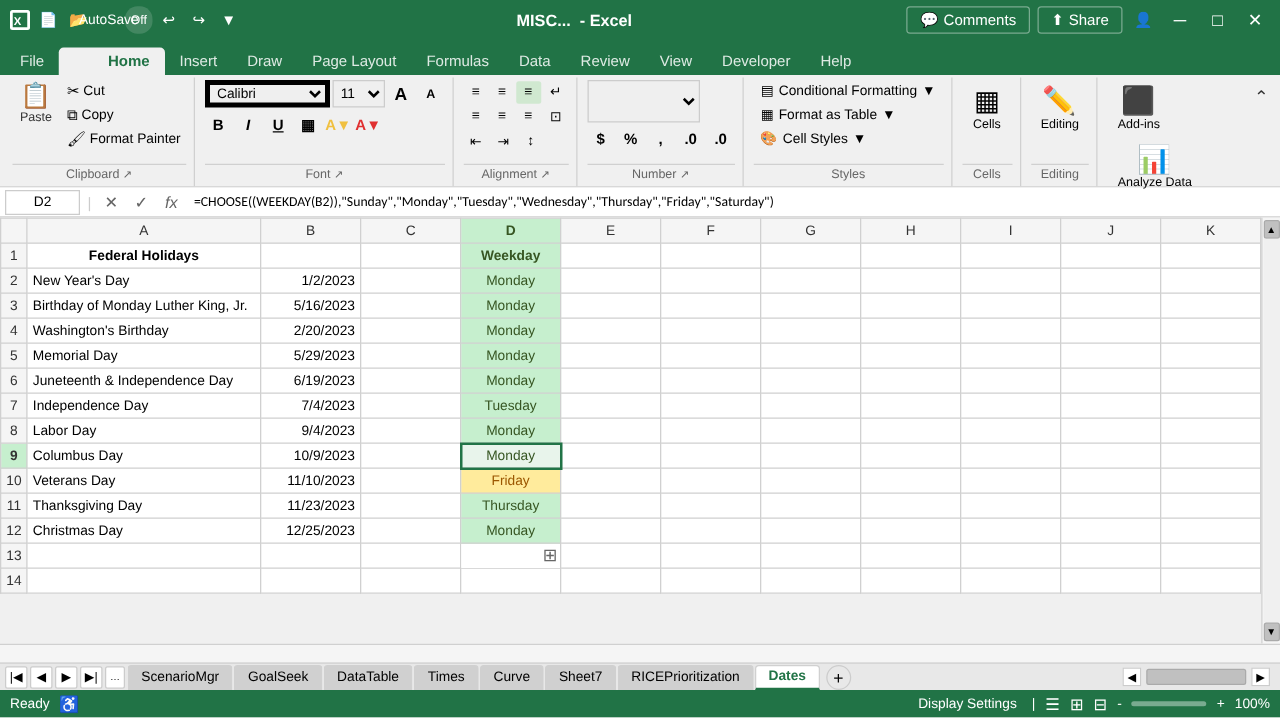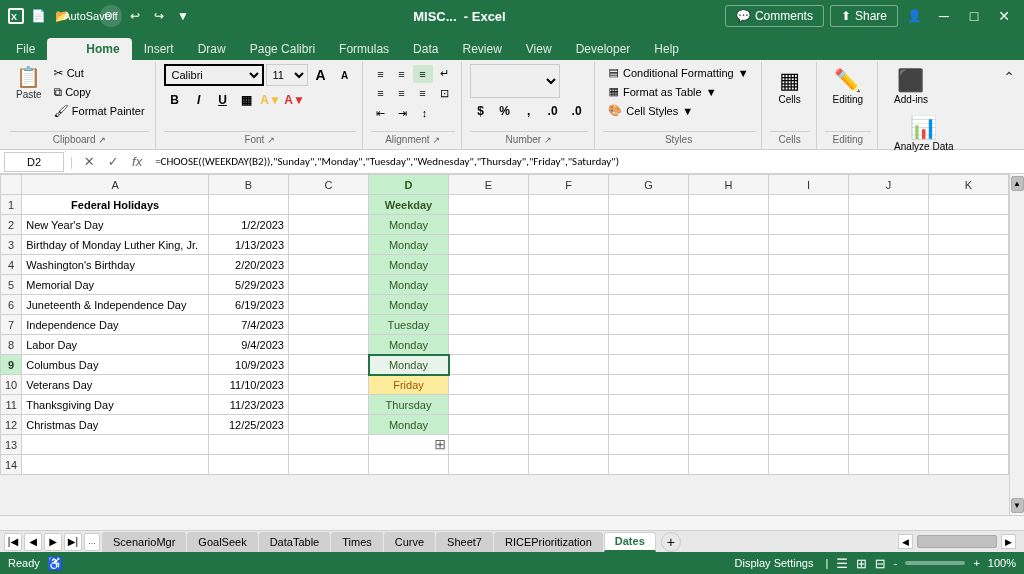--- a/index.html
+++ b/index.html
@@ -25,21 +25,21 @@
     .ribbon-group { display: flex; flex-direction: column; align-items: center; border-right: 1px solid #d0d0d0; padding: 2px 6px; min-width: 50px; }
     .ribbon-group-content { display: flex; align-items: flex-start; flex: 1; gap: 2px; }
     .ribbon-group-label { font-size: 10px; color: #666; padding: 2px 0; border-top: 1px solid #d0d0d0; width: 100%; text-align: center; margin-top: 0; }
     .ribbon-btn { display: flex; flex-direction: column; align-items: center; justify-content: center; padding: 3px 6px; cursor: pointer; border-radius: 3px; min-width: 32px; }
     .ribbon-btn .btn-icon { font-size: 20px; line-height: 1; }
     .ribbon-btn .btn-label { font-size: 10px; text-align: center; color: #333; margin-top: 2px; }
     .ribbon-btn-small { display: flex; flex-direction: row; align-items: center; padding: 2px 4px; cursor: pointer; border-radius: 3px; gap: 3px; }
     .ribbon-btn-small .btn-label { font-size: 11px; }
     .small-btn-col { display: flex; flex-direction: column; gap: 1px; }
     .font-row { display: flex; align-items: center; gap: 2px; }
-    .font-select { height: 22px; font-size: 11px; border: 2px solid #000000; padding: 0 2px; width: 100px; }
+    .font-select { height: 22px; font-size: 11px; border: 4px solid #000000; padding: 0 2px; width: 100px; }
     .size-select { height: 22px; font-size: 11px; border: 1px solid #ccc; padding: 0 2px; width: 42px; }
     .format-btn { width: 22px; height: 22px; border: 1px solid transparent; cursor: pointer; font-size: 12px; font-weight: bold; display: flex; align-items: center; justify-content: center; border-radius: 2px; }
 
     
     .number-select { height: 22px; font-size: 11px; border: 1px solid #ccc; padding: 16px 2px; width: 90px; }
     .styles-item { display: flex; align-items: center; gap: 4px; padding: 2px 6px; cursor: pointer; border-radius: 3px; font-size: 11px; }
 
     
     #formula-bar { background: white; border-bottom: 1px solid #d0d0d0; display: flex; align-items: center; height: 24px; padding: 0 4px; gap: 4px; }
     #cell-ref { width: 60px; height: 20px; border: 1px solid #ccc; font-size: 11px; padding: 0 4px; text-align: center; }
@@ -135,21 +135,21 @@
     <div class="win-btn">□</div>
     <div class="win-btn close">✕</div>
   </div>
 </div>
 
 <div id="tab-bar">
   <div class="ribbon-tab">File</div>
   <div class="ribbon-tab active">Home</div>
   <div class="ribbon-tab">Insert</div>
   <div class="ribbon-tab">Draw</div>
-  <div class="ribbon-tab">Page Calibri</div>
+  <div class="ribbon-tab">Page Layout</div>
   <div class="ribbon-tab">Formulas</div>
   <div class="ribbon-tab">Data</div>
   <div class="ribbon-tab">Review</div>
   <div class="ribbon-tab">View</div>
   <div class="ribbon-tab">Developer</div>
   <div class="ribbon-tab">Help</div>
 </div>
 
 <div id="ribbon">
 
@@ -378,21 +378,21 @@
             <td></td>
             <td></td>
             <td></td>
             <td></td>
             <td></td>
           </tr>
 
           <tr>
             <td class="row-num">3</td>
             <td>Birthday of Monday Luther King, Jr.</td>
-            <td class="right">1/13/2023</td>
+            <td class="right">5/16/2023</td>
             <td></td>
             <td class="weekday-cell">Monday</td>
             <td></td>
             <td></td>
             <td></td>
             <td></td>
             <td></td>
             <td></td>
             <td></td>
           </tr>

